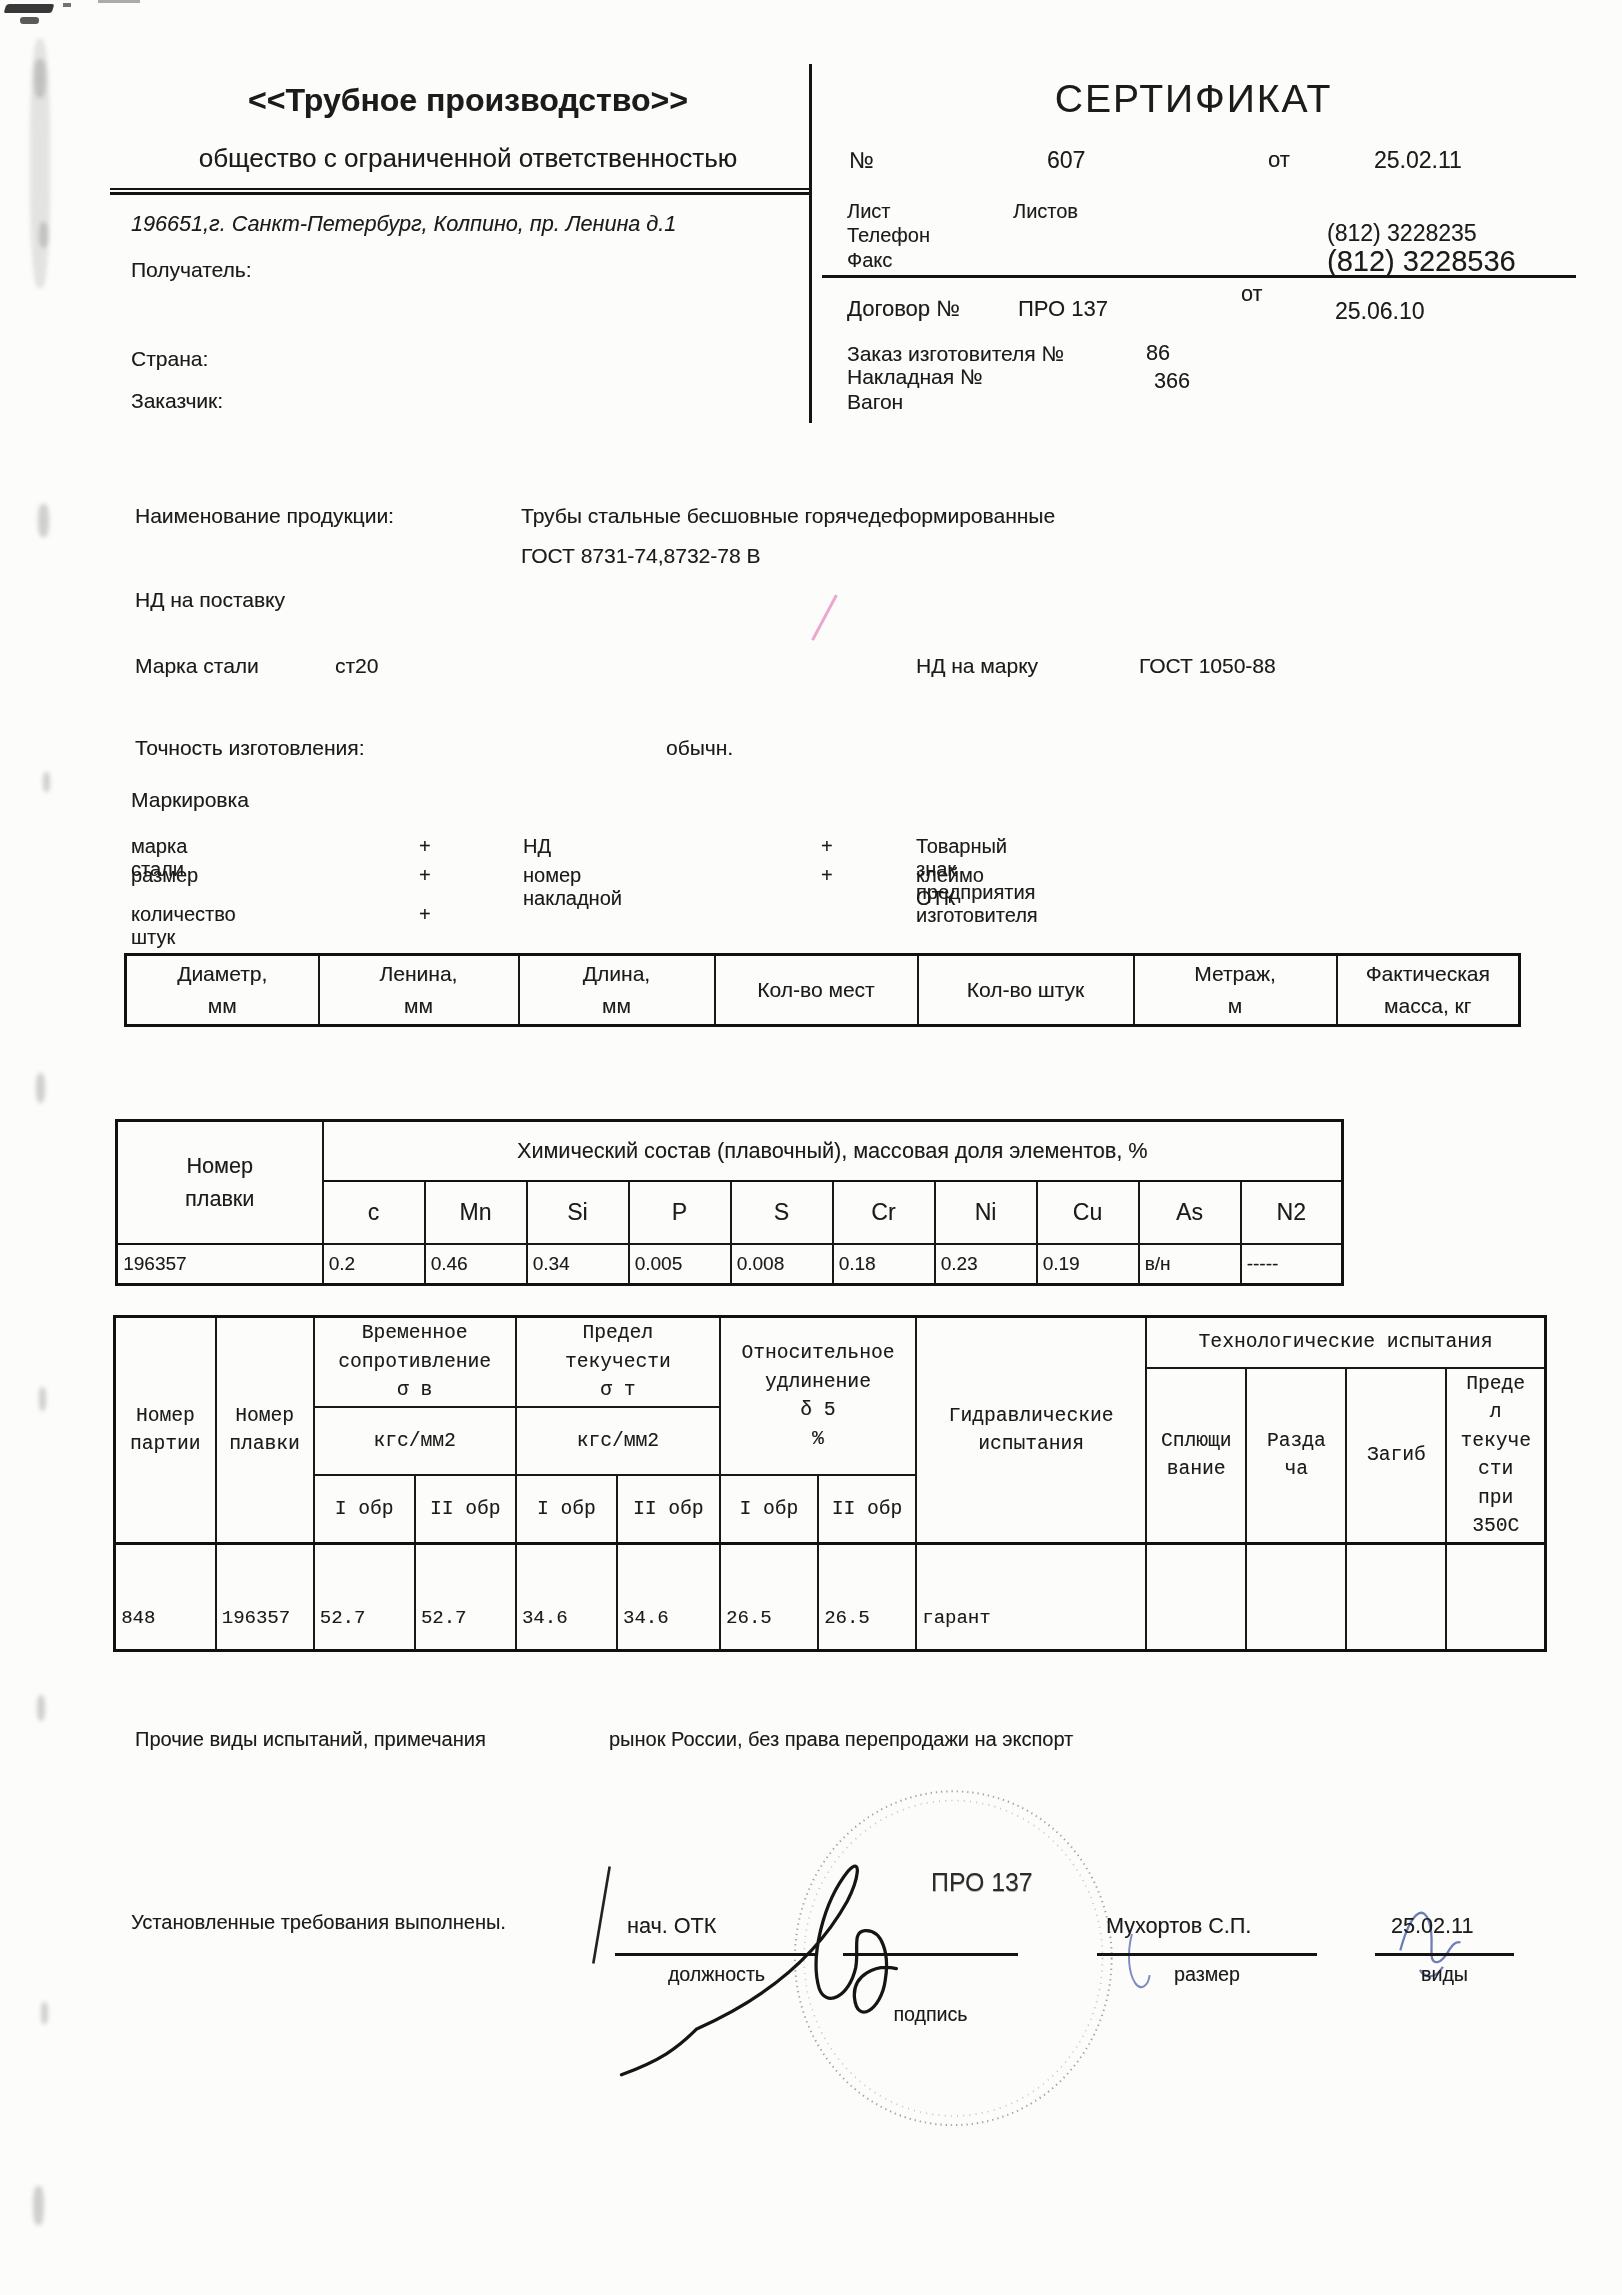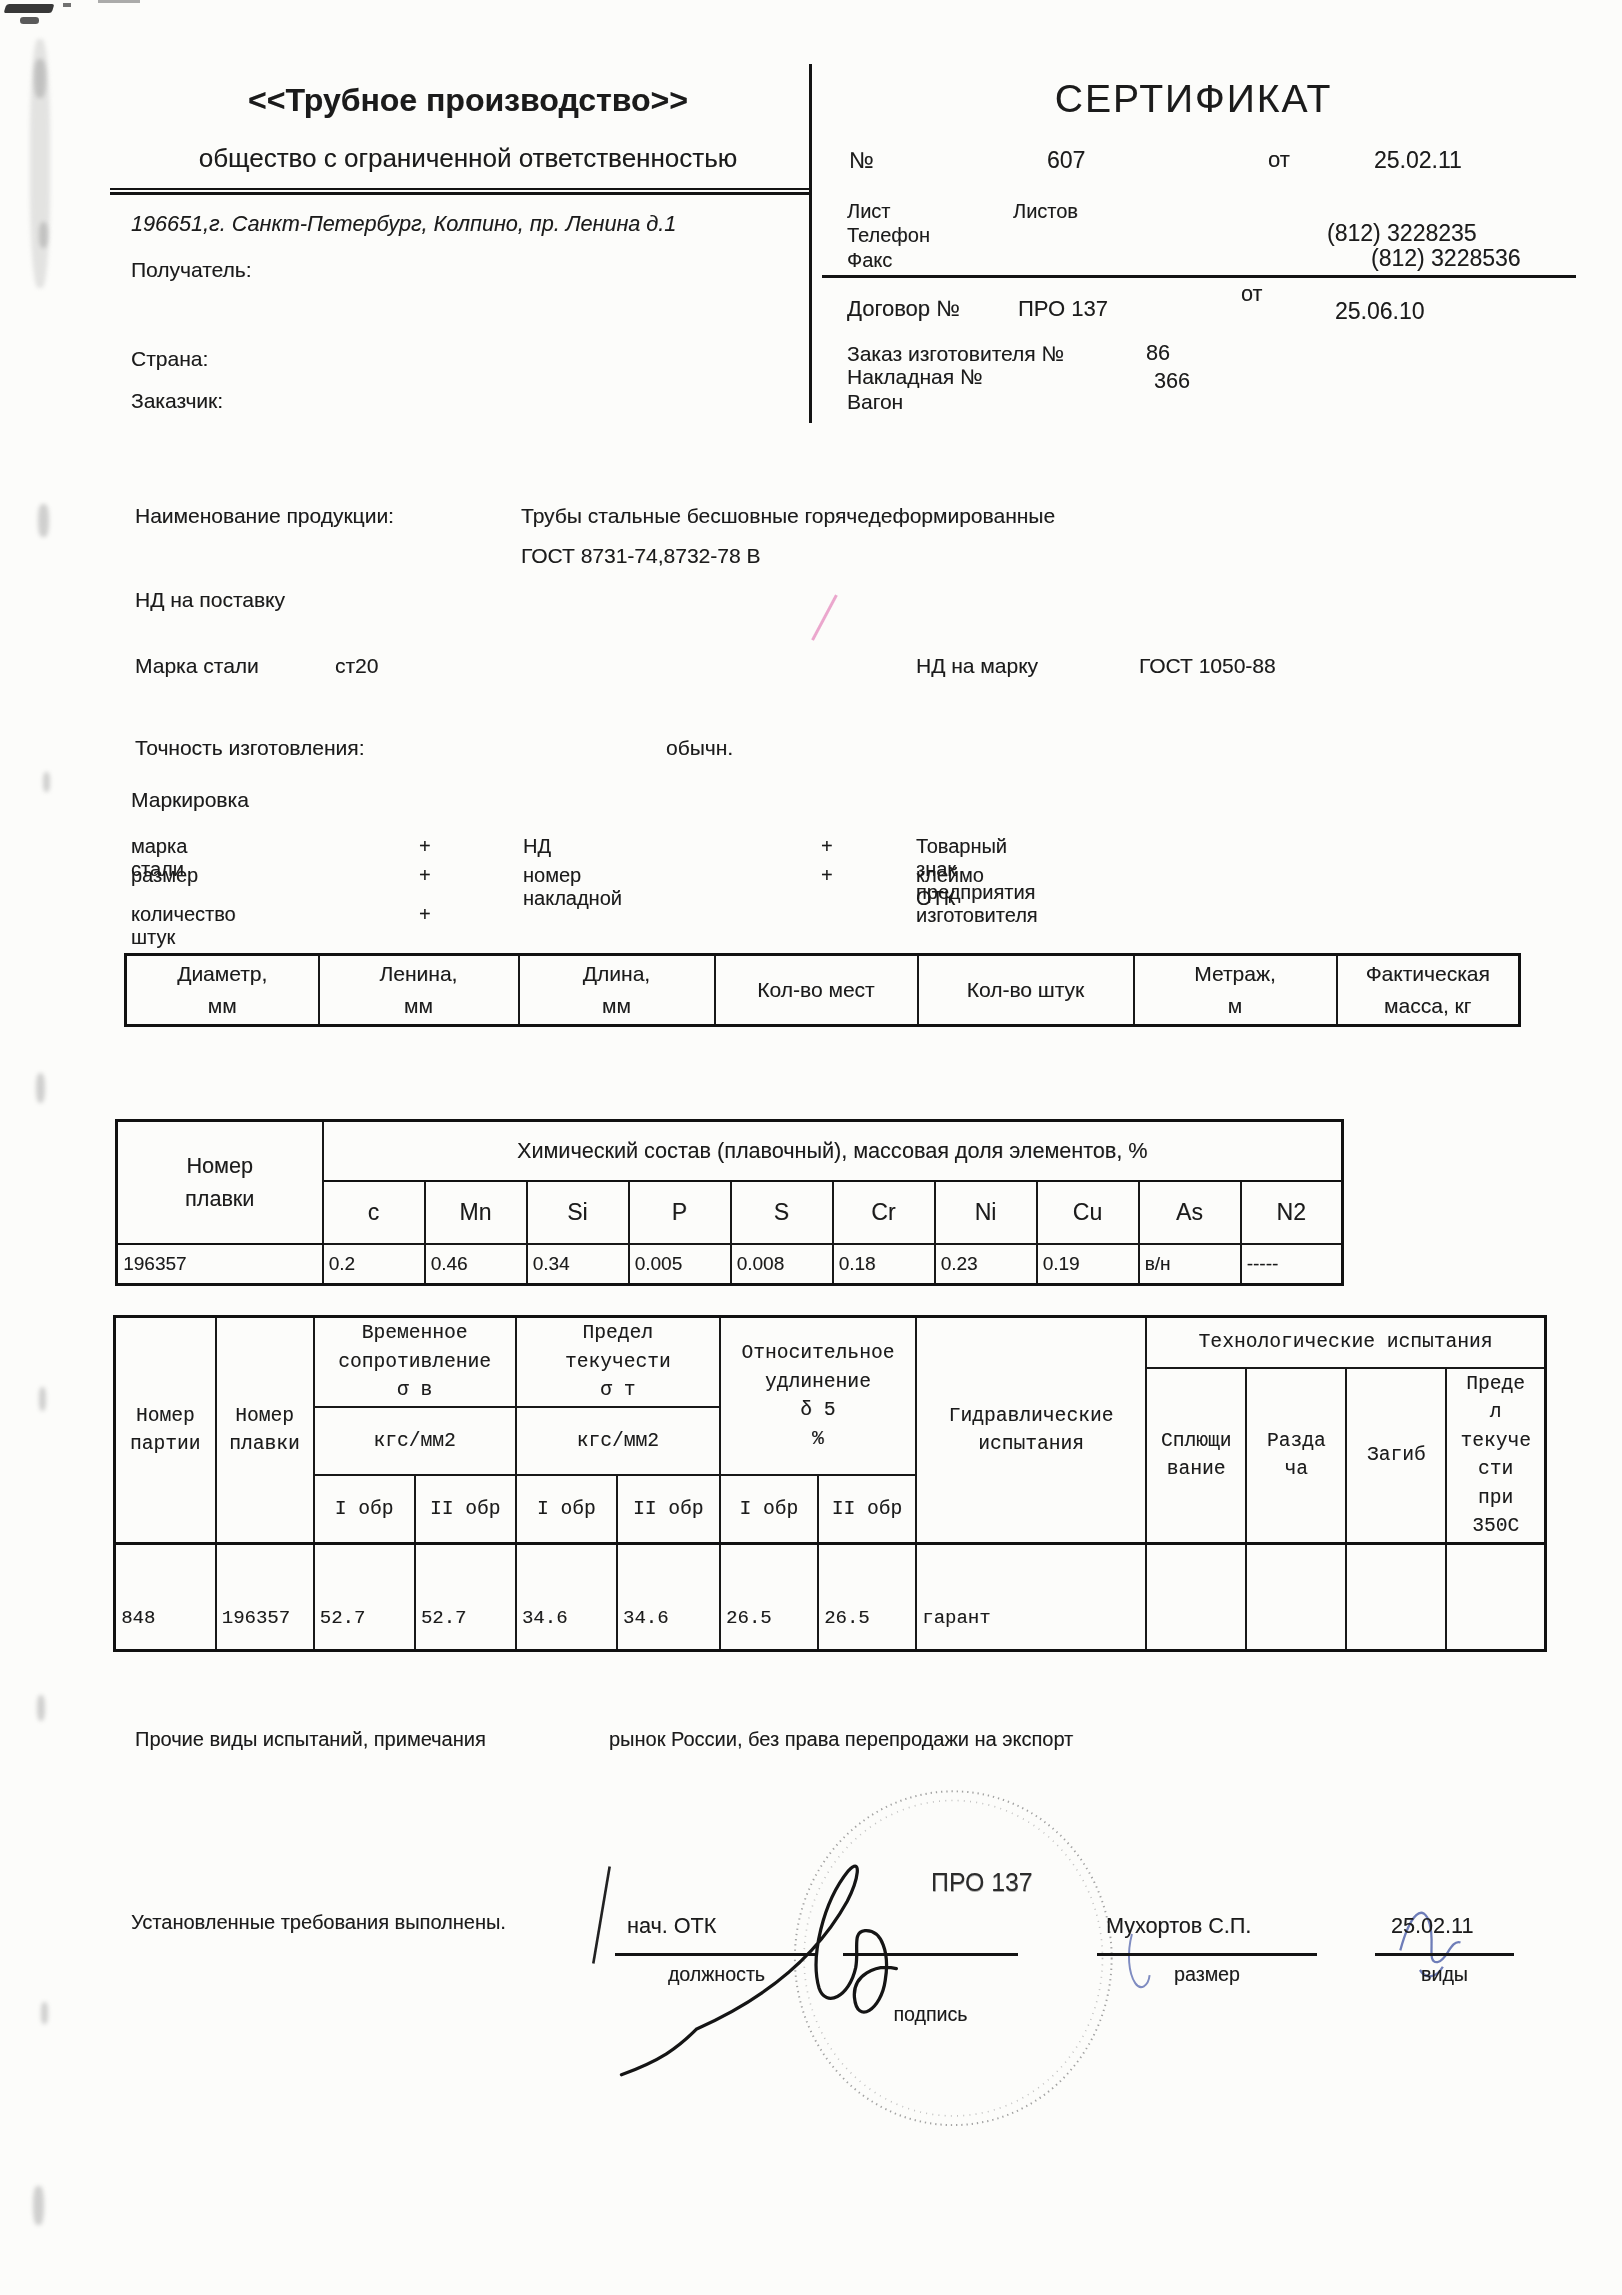--- a/index.html
+++ b/index.html
@@ -70,21 +70,21 @@
   <div class="abs" style="left:849px;top:147px;font-size:23px;">№</div>
   <div class="abs" style="left:1047px;top:147px;font-size:23px;">607</div>
   <div class="abs" style="left:1268px;top:147px;font-size:22px;">от</div>
   <div class="abs" style="left:1374px;top:147px;font-size:23px;">25.02.11</div>
 
   <div class="abs lbl" style="left:847px;top:200px;">Лист</div>
   <div class="abs lbl" style="left:1013px;top:200px;">Листов</div>
   <div class="abs lbl" style="left:847px;top:224px;">Телефон</div>
   <div class="abs" style="left:1327px;top:220px;font-size:23px;">(812) 3228235</div>
   <div class="abs lbl" style="left:847px;top:249px;">Факс</div>
-  <div class="abs" style="left:1327px;top:245px;font-size:23px;margin-left:44px;">(812) 3228536</div>
+  <div class="abs" style="left:1327px;top:245px;font-size:29px;">(812) 3228536</div>
   <div class="line abs" style="left:822px;top:275px;width:754px;height:3.3px;"></div>
 
   <div class="abs" style="left:847px;top:296px;font-size:22px;">Договор №</div>
   <div class="abs" style="left:1018px;top:296px;font-size:22px;">ПРО 137</div>
   <div class="abs" style="left:1241px;top:281px;font-size:21.6px;">от</div>
   <div class="abs" style="left:1335px;top:298px;font-size:23px;">25.06.10</div>
 
   <div class="abs" style="left:847px;top:342px;font-size:21px;">Заказ изготовителя №</div>
   <div class="abs" style="left:1146px;top:340px;font-size:21.6px;">86</div>
   <div class="abs" style="left:847px;top:365px;font-size:21px;">Накладная №</div>

